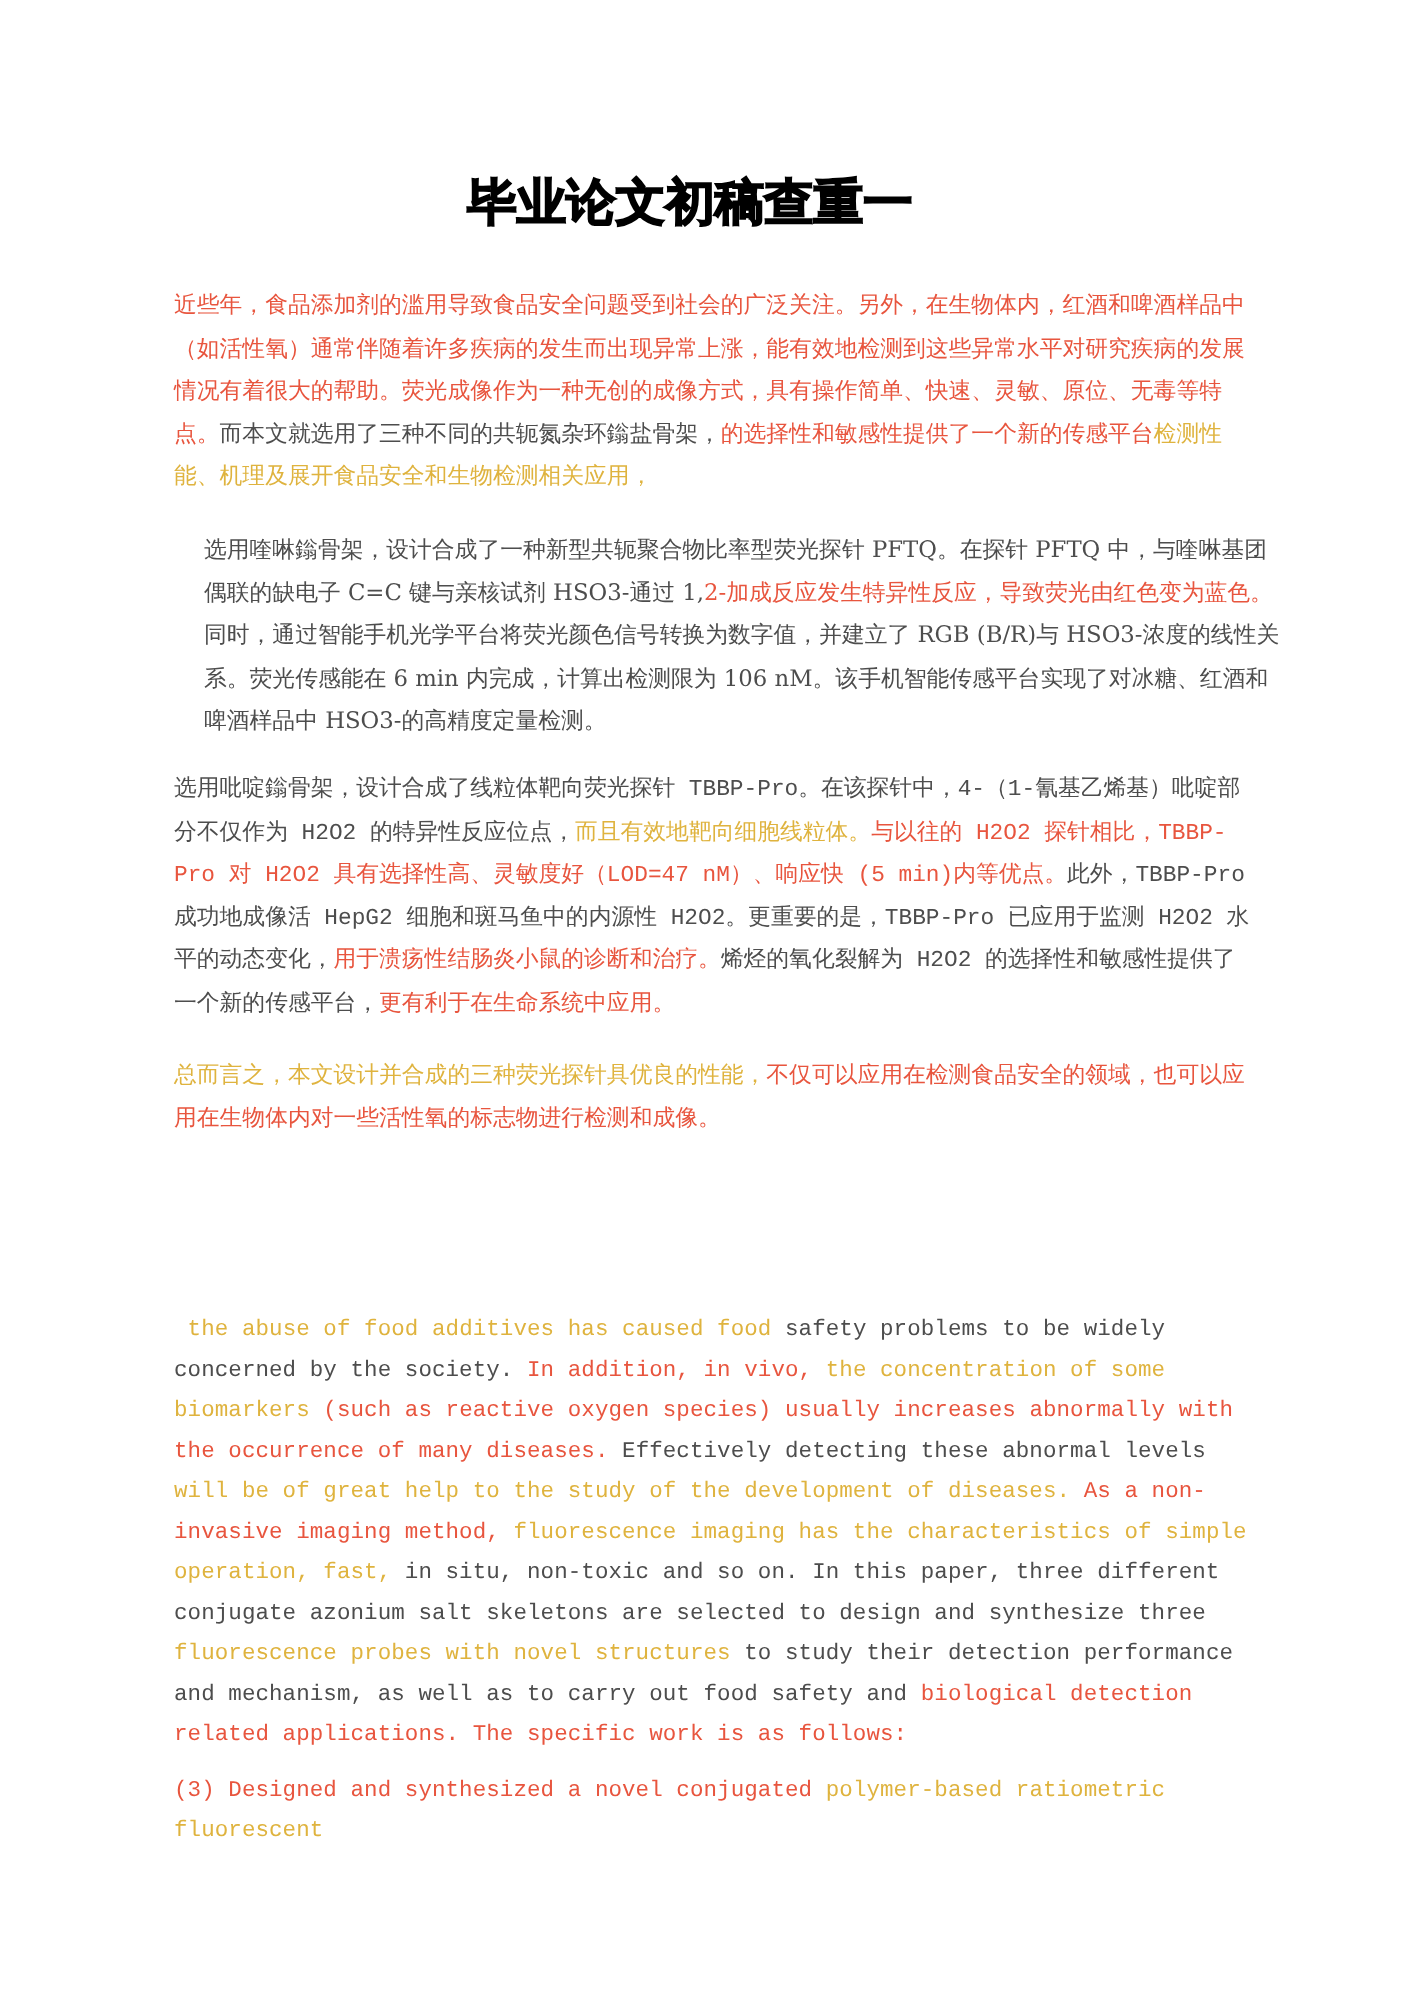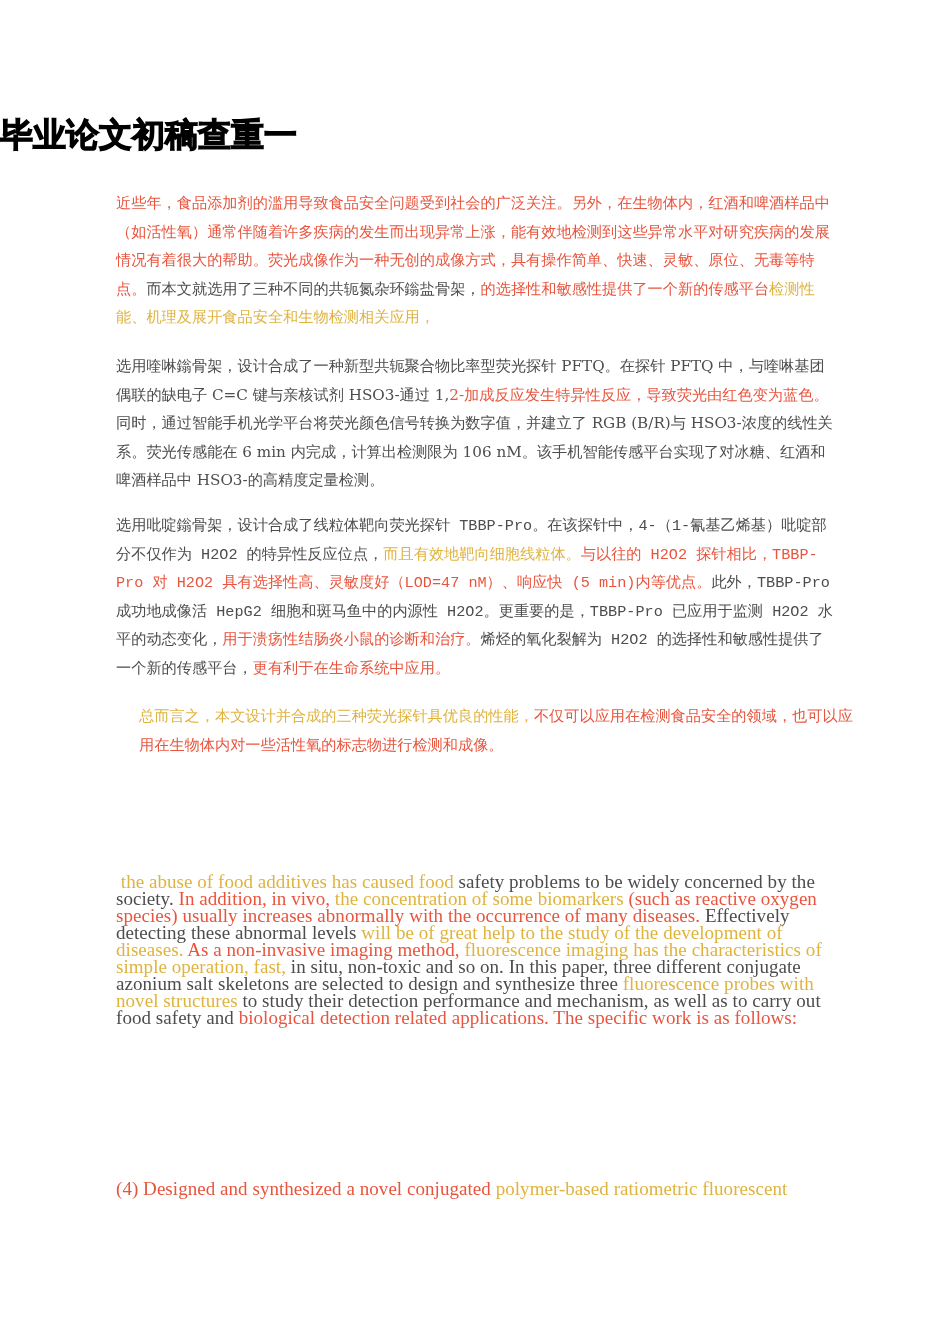--- a/index.html
+++ b/index.html
@@ -1,55 +1,55 @@
 <!DOCTYPE html>
 <html><head>
 <meta charset="utf-8">
 <style>
   html, body { margin: 0; padding: 0; background: #ffffff; }
   body { width: 950px; height: 1344px; position: relative; overflow: hidden; }
   .page { position: absolute; left: 0; top: 0; width: 950px; height: 1344px; background: #fff; }
   .title {
-    position: absolute; top: 113px; left: 0; width: 920px; 
+    position: absolute; top: 113px; left: 0; width: 920px; text-align: center;
     font-family: "DejaVu Sans", sans-serif; font-weight: 900; font-size: 33px;
     color: #000; letter-spacing: 0px; -webkit-text-stroke: 1.2px #000;
   }
   .para {
     position: absolute; left: 116px; width: 722px;
     font-family: "DejaVu Serif", serif; font-size: 15.2px; line-height: 28.6px;
     color: #4a4a4a; margin: 0;
   }
   .en {
-    font-family: Liberation Serif, serif; font-size: 19px; line-height: 17px;
+    font-family: Liberation Mono, monospace; font-size: 15px; line-height: 27px;
     letter-spacing: 0.05px;
   }
   .r { color: #e8553e; }
   .y { color: #dfb33e; }
   .g { color: #4d4d4d; text-align: center; }
 </style>
 </head>
 <body>
 
 <div class="page">
   <div class="title">毕业论文初稿查重一</div>
 
   <p class="para" style="top:189px;">
     <span class="r">近些年，食品添加剂的滥用导致食品安全问题受到社会的广泛关注。另外，在生物体内，红酒和啤酒样品中（如活性氧）通常伴随着许多疾病的发生而出现异常上涨，能有效地检测到这些异常水平对研究疾病的发展情况有着很大的帮助。荧光成像作为一种无创的成像方式，具有操作简单、快速、灵敏、原位、无毒等特点。</span><span class="g">而本文就选用了三种不同的共轭氮杂环鎓盐骨架，</span><span class="r">的选择性和敏感性提供了一个新的传感平台</span><span class="y">检测性能、机理及展开食品安全和生物检测相关应用，</span>
   </p>
 
-  <p class="para" style="top:352px;">
+  <p class="para" style="top:352px;margin-left:20px;">
     <span class="g">选用喹啉鎓骨架，设计合成了一种新型共轭聚合物比率型荧光探针 PFTQ。在探针 PFTQ 中，与喹啉基团偶联的缺电子 C=C 键与亲核试剂 HSO3-通过 1,</span><span class="r">2-加成反应发生特异性反应，导致荧光由红色变为蓝色。</span><span class="g">同时，通过智能手机光学平台将荧光颜色信号转换为数字值，并建立了 RGB (B/R)与 HSO3-浓度的线性关系。荧光传感能在 6 min 内完成，计算出检测限为 106 nM。该手机智能传感平台实现了对冰糖、红酒和啤酒样品中 HSO3-的高精度定量检测。</span>
   </p>
 
   <p class="para" style="top:512px;font-family:Liberation Mono, monospace;">
     <span class="g">选用吡啶鎓骨架，设计合成了线粒体靶向荧光探针 TBBP-Pro。在该探针中，4-（1-氰基乙烯基）吡啶部分不仅作为 H2O2 的特异性反应位点，</span><span class="y">而且有效地靶向细胞线粒体。</span><span class="r">与以往的 H2O2 探针相比，TBBP-Pro 对 H2O2 具有选择性高、灵敏度好（LOD=47 nM）、响应快 (5 min)内等优点。</span><span class="g">此外，TBBP-Pro 成功地成像活 HepG2 细胞和斑马鱼中的内源性 H2O2。更重要的是，TBBP-Pro 已应用于监测 H2O2 水平的动态变化，</span><span class="r">用于溃疡性结肠炎小鼠的诊断和治疗。</span><span class="g">烯烃的氧化裂解为 H2O2 的选择性和敏感性提供了一个新的传感平台，</span><span class="r">更有利于在生命系统中应用。</span>
   </p>
 
-  <p class="para" style="top:702px;margin-left:23px;">
+  <p class="para" style="top:702px;">
     <span class="y">总而言之，本文设计并合成的三种荧光探针具优良的性能，</span><span class="r">不仅可以应用在检测食品安全的领域，也可以应用在生物体内对一些活性氧的标志物进行检测和成像。</span>
   </p>
 
 
 
   <p class="para en" style="top:873px; white-space: pre-wrap;"><span class="y"> the abuse of food additives has caused food </span><span class="g">safety problems to be widely concerned by the society. </span><span class="r">In addition, in vivo, </span><span class="y">the concentration of some biomarkers </span><span class="r">(such as reactive oxygen species) usually increases abnormally with the occurrence of many diseases. </span><span class="g">Effectively detecting these abnormal levels </span><span class="y">will be of great help to the study of the development of diseases. </span><span class="r">As a non-invasive imaging method, </span><span class="y">fluorescence imaging has the characteristics of simple operation, fast, </span><span class="g">in situ, non-toxic and so on. In this paper, three different conjugate azonium salt skeletons are selected to design and synthesize three </span><span class="y">fluorescence probes with novel structures </span><span class="g">to study their detection performance and mechanism, as well as to carry out food safety and </span><span class="r">biological detection related applications. The specific work is as follows:</span></p>
 
-  <p class="para en" style="top:1180px; white-space: pre-wrap;"><span class="r">(4) Designed and synthesized a novel conjugated </span><span class="y">polymer-based ratiometric fluorescent</span></p>
+  <p class="para en" style="top:1180px; white-space: pre-wrap;"><span class="r">(3) Designed and synthesized a novel conjugated </span><span class="y">polymer-based ratiometric fluorescent</span></p>
 </div>
 
 </body></html>

